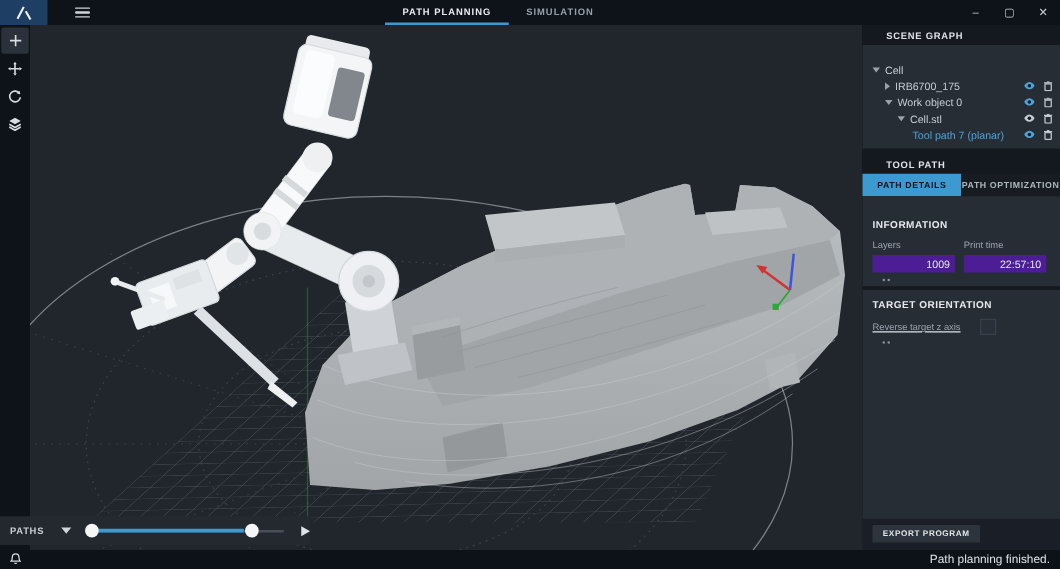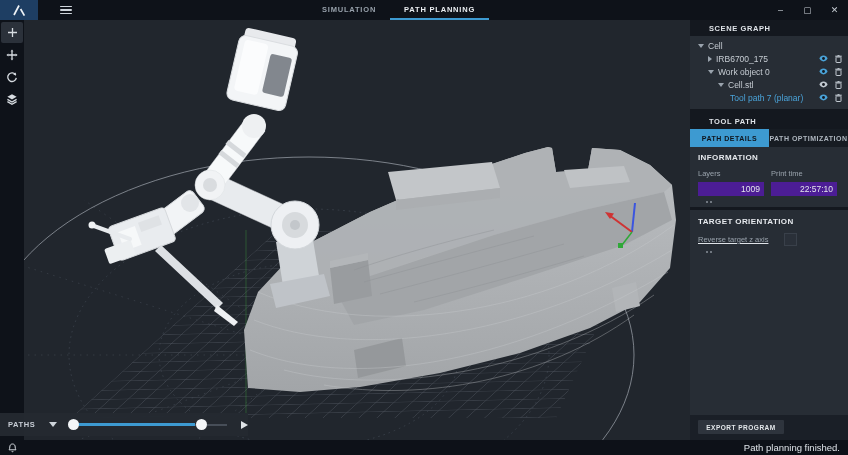--- a/index.html
+++ b/index.html
@@ -47,42 +47,42 @@
   .slider .handle { position:absolute; top:0.5px; width:11px; height:11px;
     border-radius:50%; background:#f4f6f8; cursor:grab; }
   .playbtn { margin-left:14px; width:0; height:0; border-top:4.5px solid transparent;
     border-bottom:4.5px solid transparent; border-left:7px solid #dfe3e7; cursor:pointer; }
   
   .rightpanel { position:absolute; left:690px; top:20px; width:158px; height:420px;
     background:#14181f; display:flex; flex-direction:column; }
   .sec-header { height:16px; display:flex; align-items:center; padding-left:19px;
     font-size:7.5px; font-weight:bold; letter-spacing:.6px; color:#dfe3e8;
     background:#14181f; flex:0 0 auto; }
-  .sg-body { background:#272d35; padding:3px 0 5px 0; flex:0 0 auto; }
+  .sg-body { background:#272d35; padding:13px 0 5px 0; flex:0 0 auto; }
   .sg-row { height:13px; display:flex; align-items:center; font-size:8.5px;
     color:#c6ccd3; cursor:pointer; position:relative; }
   .sg-row .lbl { white-space:nowrap; }
   .sg-row.hl .lbl { color:#4aa3d9; }
   .chev { width:0; height:0; margin-right:4px; flex:0 0 auto; cursor:pointer; }
   .chev.down { border-left:3.5px solid transparent; border-right:3.5px solid transparent;
     border-top:4.5px solid #9aa3ad; }
   .chev.right { border-top:3.5px solid transparent; border-bottom:3.5px solid transparent;
     border-left:4.5px solid #9aa3ad; }
   .ind0{ padding-left:8px; } .ind1{ padding-left:18px; } .ind2{ padding-left:28px; } .ind3{ padding-left:40px; }
   .rowicons { position:absolute; right:6px; display:flex; gap:7px; align-items:center; }
   .eye svg { display:block; }
   .eye.blue svg { fill:#4aa3d9; } .eye.white svg { fill:#c3cad2; }
   .trash svg { display:block; stroke:#c3cad2; fill:none; stroke-width:1; }
   .gap { height:4px; background:#14181f; flex:0 0 auto; }
   .tp-tabs { display:flex; height:18px; flex:0 0 auto; }
   .tp-tab { flex:1; display:flex; align-items:center; justify-content:center;
     font-size:7px; font-weight:bold; letter-spacing:.5px; cursor:pointer;
     background:#171c23; color:#aeb6bf; }
   .tp-tab.active { background:#3d9ad1; color:#0f141b; }
-  .tp-body { background:#272d35; flex:1; display:flex; flex-direction:column; padding-top:6px; }
+  .tp-body { background:#272d35; flex:1; display:flex; flex-direction:column; padding-top:18px; }
   .blk { padding:0 8px; }
   .blk-title { font-size:8px; font-weight:bold; letter-spacing:.4px; color:#e6e9ed; margin-bottom:7px; }
   .fields { display:flex; gap:7px; }
   .field { width:66px; }
   .field .flabel { font-size:7.5px; color:#9aa3ad; margin-bottom:4px; }
   .field .fvalue { height:14px; background:#4c1d95; color:#e3e7ea; font-size:8.5px;
     display:flex; align-items:center; justify-content:flex-end; padding-right:4px; cursor:text;text-align:center; }
   .grabber { margin:5px 0 0 2px; display:flex; gap:1.5px; padding-left:6px; }
   .grabber i { width:2px; height:2px; background:#8a919a; border-radius:50%; }
   .divider { height:3px; background:#14181f; margin:4px 0 7px 0; }
@@ -110,22 +110,22 @@
       <path d="M3 12 L8 2.5" stroke="#eef2f6" stroke-width="1.7" fill="none"></path>
       <path d="M9.6 6 L13.4 12.6" stroke="#eef2f6" stroke-width="1.7" fill="none"></path>
     </svg>
   </div>
   <div class="hamburger">
     <span></span>
       <span></span>
       <span></span>
   </div>
   <div class="tabs">
+    <div class="tab active">PATH PLANNING</div>
     <div class="tab">SIMULATION</div>
-    <div class="tab active">PATH PLANNING</div>
   </div>
   <div class="wincontrols">
     <span class="winbtn">–</span>
     <span class="winbtn">▢</span>
     <span class="winbtn">✕</span>
   </div>
 </div>
 
 <div class="lefttoolbar">
   <div class="toolbtn active">

